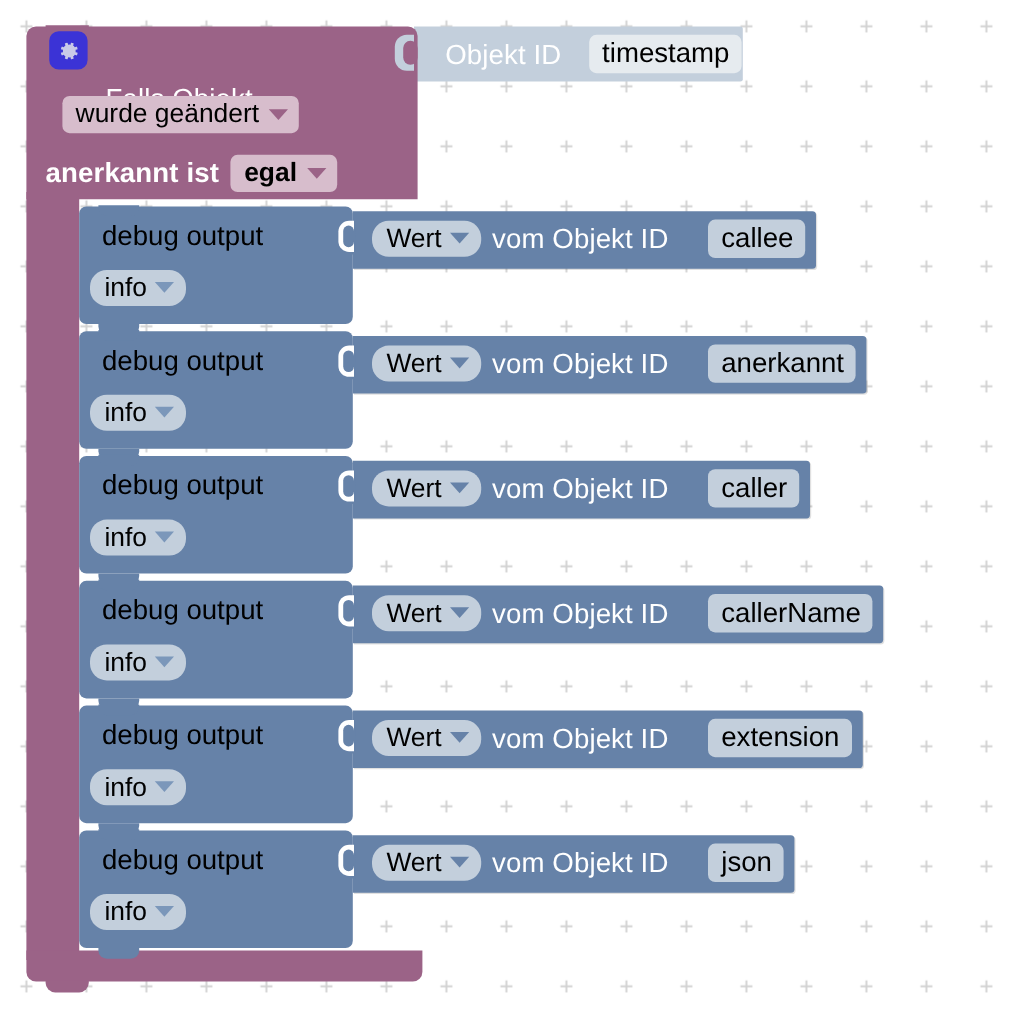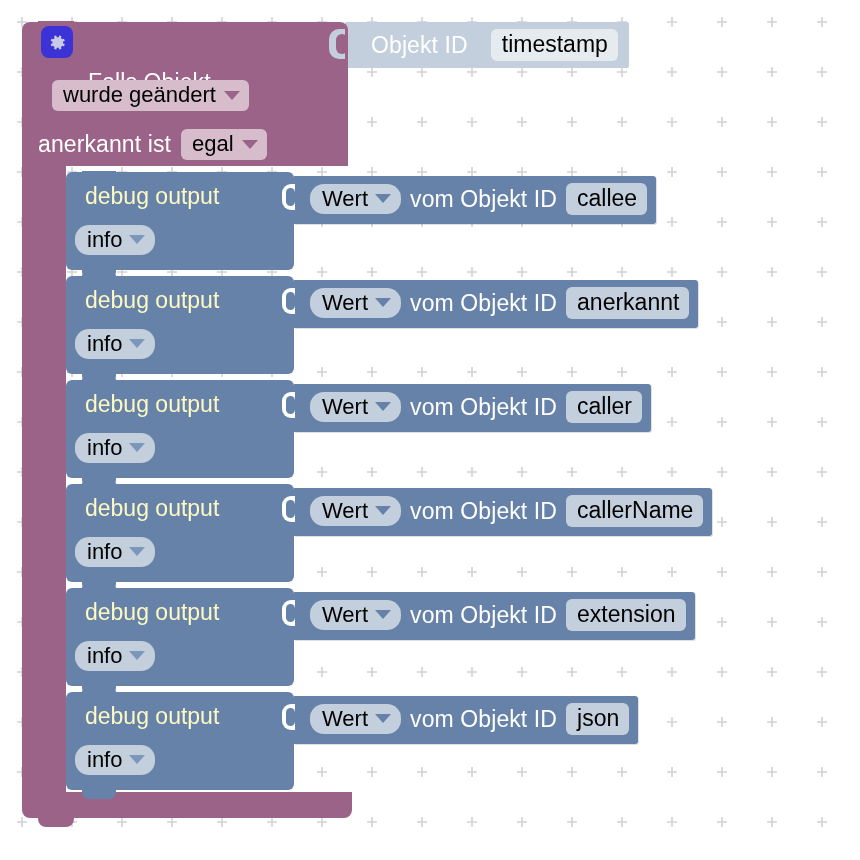--- a/index.html
+++ b/index.html
@@ -179,20 +179,21 @@
   }
   .pill-flat {
     background: #c3cfdc;
     color: #000000;
     border-radius: 6px;
     padding: 2px 10px 3px 11px;
     font-size: 23px;
     display: inline-flex;
     align-items: center;
     line-height: 1.15;
+    margin-left: 24px;
   }
   .pill-flat-light {
     background: #e6ebef;
     color: #000000;
     border-radius: 6px;
     padding: 2px 10px 3px 11px;
     font-size: 23px;
     display: inline-flex;
     align-items: center;
     line-height: 1.15;
@@ -206,32 +207,32 @@
     display: inline-block;
   }
   .caret.blue {
     border-top-color: #6682a8;
   }
   .caret.soft {
     border-top-color: #7b97ba;
   }
 
   #row-changed { left: 52px; top: 80px; z-index: 6; }
-  #row-ack     { left: 38px; top: 129px; z-index: 6; gap: 10px; }
+  #row-ack     { left: 38px; top: 129px; z-index: 6; gap: 10px; font-weight: bold; }
 
   
   #objid-block {
     left: 345px;
     top: 22px;
     height: 46px;
     background: #c3cfdc;
     display: flex;
     align-items: center;
     gap: 10px;
-    padding: 0 11px 0 26px;
+    padding: 0 1px 0 26px;
     z-index: 2;
     border-radius: 0 2px 2px 0;
   }
   #objid-block .blk-label { font-size: 23px; }
 
   
   .debug-block {
     left: 66px;
     width: 228px;
     height: 98px;
@@ -254,21 +255,21 @@
     bottom: -9px;
     width: 34px;
     height: 9px;
     background: #6682a8;
     border-radius: 0 0 7px 7px;
   }
   .debug-title {
     position: absolute;
     left: 19px;
     top: 11px;
-    color: #fef9c3;
+    color: #000000;
     font-size: 23px;
     white-space: nowrap;
   }
   .debug-level {
     position: absolute;
     left: 9px;
     top: 53px;
   }
   
   .debug-socket {

